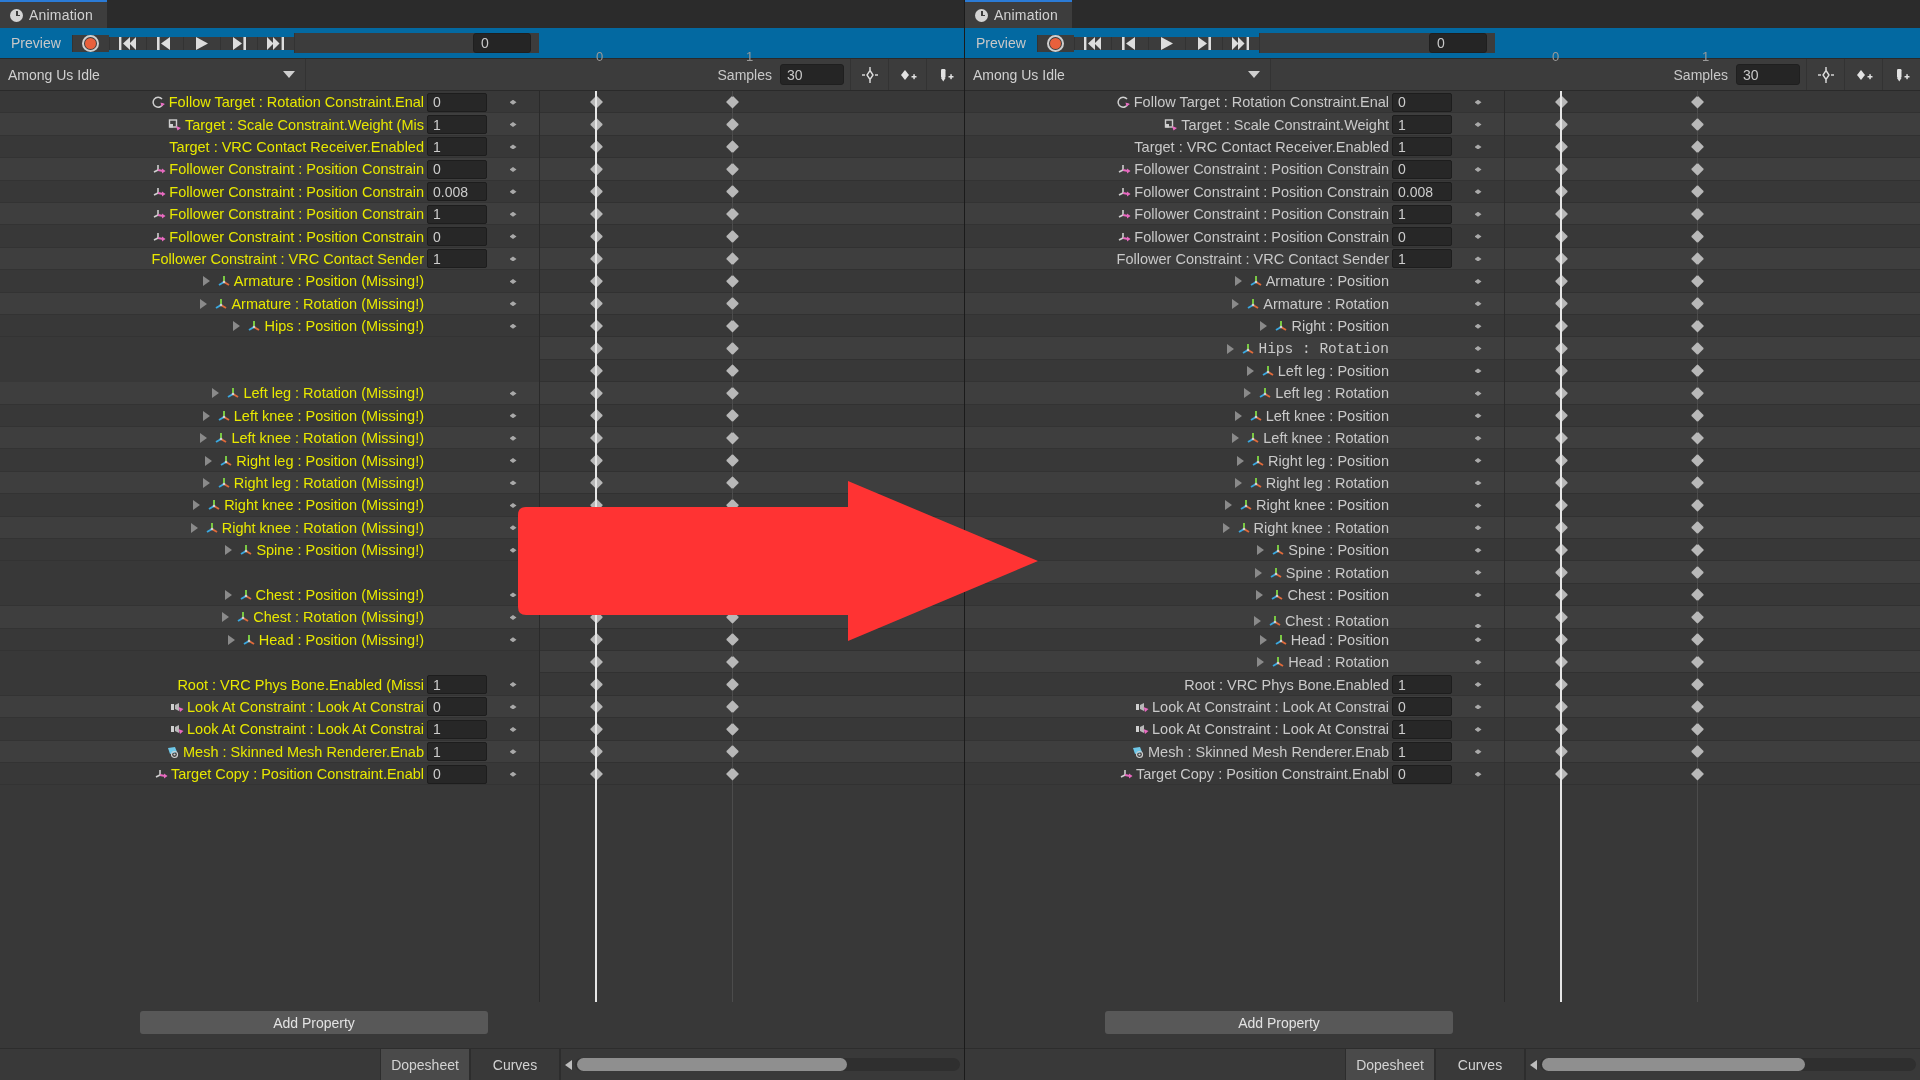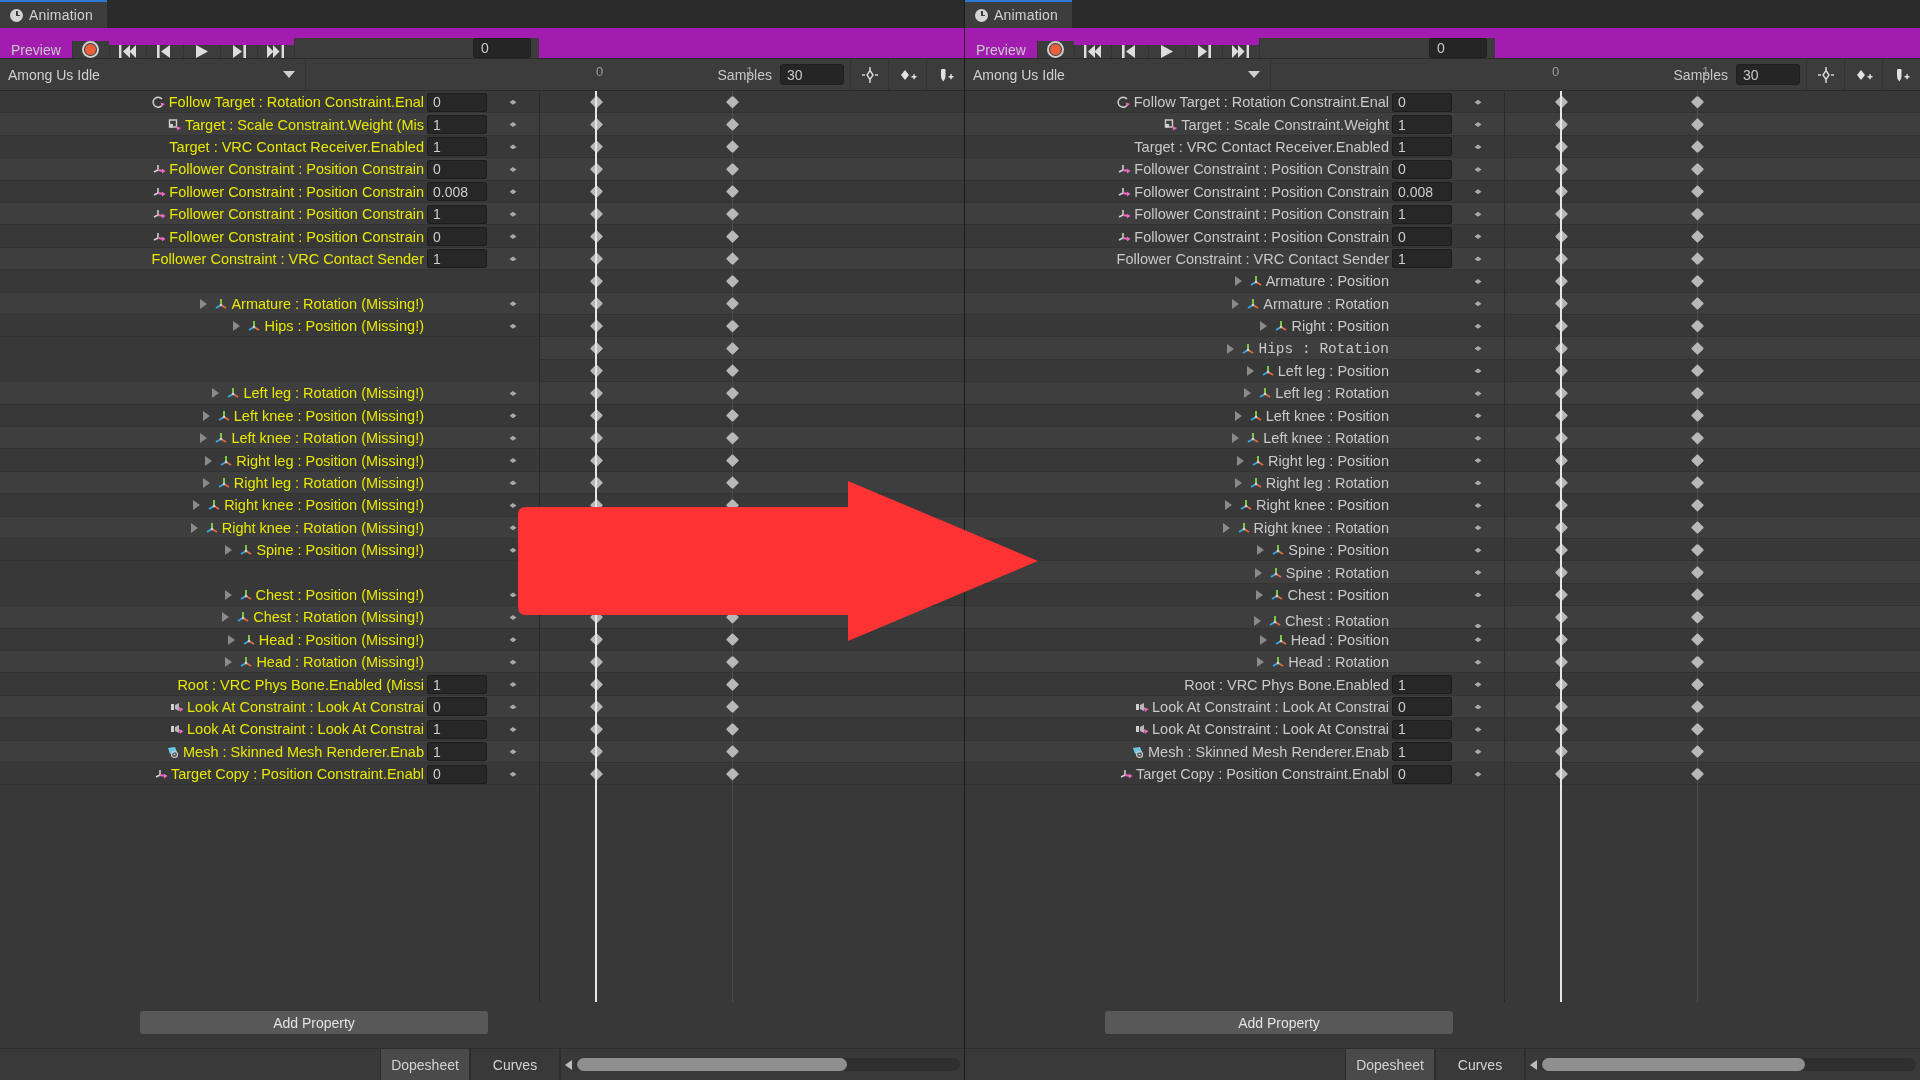--- a/index.html
+++ b/index.html
@@ -20,21 +20,21 @@
          border-top:2px solid #2b7bd6; }
   .tab-label { font-size:14px; color:#d2d2d2; letter-spacing:.2px; }
   .clock-icon { width:13px; height:13px; border-radius:50%; background:#d4d4d4;
                 position:relative; flex:0 0 13px; }
   .clock-icon::after { content:""; position:absolute; left:6px; top:2px; width:1.5px;
                        height:5px; background:#3d3d3d; }
   .clock-icon::before{ content:""; position:absolute; left:6px; top:6px; width:4px;
                        height:1.5px; background:#3d3d3d; }
 
   
-  .tb1 { height:31px; background:#a21caf; display:flex; align-items:flex-end;
+  .tb1 { height:31px; background:#0369a1; display:flex; align-items:center;
          flex:0 0 31px; border-bottom:1px solid #2a2a2a; }
   .preview-lbl { display:flex; align-items:center; padding:0 11px; font-size:14px;
                  color:#c8c8c8; }
   .tbtn { width:37px; display:flex; align-items:center; justify-content:center;
           border-left:1px solid #333; background:#3c3c3c; }
   .rec-dot { width:17px; height:17px; border-radius:50%; background:#3c3c3c;
              border:2px solid #cfcfcf; display:flex; align-items:center;
              justify-content:center; }
   .rec-dot i { width:11px;height:11px;border-radius:50%;background:#e8603c;display:block; }
   .tb-fill { flex:1; background:#3c3c3c; border-left:1px solid #333; display:flex;
@@ -351,20 +351,40 @@
           <div class="row even" style="top: 156.8px;">
             <div class="ptext missing">
               <span>Follower Constraint : VRC Contact Sender</span>
             </div>
             <div class="valbox">1</div>
             <div class="dotcol">
               <span class="keydot"></span>
             </div>
             <div class="row-line"></div>
           </div>
+          <div class="row odd" style="top: 179.2px;">
+            <div class="ptext missing">
+              <span class="indent" style="width: 16px;"></span>
+              <span class="arrow-tri"></span>
+              <span class="ic">
+                <svg width="14" height="14" viewBox="0 0 14 14">
+                  <path d="M7 8 L7 2" stroke="#7ac943" stroke-width="2"></path>
+                  <path d="M7 8 L2 11" stroke="#3aa8e0" stroke-width="2"></path>
+                  <path d="M7 8 L12 11" stroke="#e06a3a" stroke-width="2"></path>
+                  <circle cx="7" cy="8" r="1.3" fill="#d0d0d0"></circle>
+                </svg>
+              </span>
+              <span>Armature : Position (Missing!)</span>
+            </div>
+            <div class="valspacer"></div>
+            <div class="dotcol">
+              <span class="keydot"></span>
+            </div>
+            <div class="row-line"></div>
+          </div>
           <div class="row even" style="top: 201.6px;">
             <div class="ptext missing">
               <span class="indent" style="width: 16px;"></span>
               <span class="arrow-tri"></span>
               <span class="ic">
                 <svg width="14" height="14" viewBox="0 0 14 14">
                   <path d="M7 8 L7 2" stroke="#7ac943" stroke-width="2"></path>
                   <path d="M7 8 L2 11" stroke="#3aa8e0" stroke-width="2"></path>
                   <path d="M7 8 L12 11" stroke="#e06a3a" stroke-width="2"></path>
                   <circle cx="7" cy="8" r="1.3" fill="#d0d0d0"></circle>
@@ -604,40 +624,20 @@
               <span class="arrow-tri"></span>
               <span class="ic">
                 <svg width="14" height="14" viewBox="0 0 14 14">
                   <path d="M7 8 L7 2" stroke="#7ac943" stroke-width="2"></path>
                   <path d="M7 8 L2 11" stroke="#3aa8e0" stroke-width="2"></path>
                   <path d="M7 8 L12 11" stroke="#e06a3a" stroke-width="2"></path>
                   <circle cx="7" cy="8" r="1.3" fill="#d0d0d0"></circle>
                 </svg>
               </span>
               <span>Head : Position (Missing!)</span>
-            </div>
-            <div class="valspacer"></div>
-            <div class="dotcol">
-              <span class="keydot"></span>
-            </div>
-            <div class="row-line"></div>
-          </div>
-          <div class="row even" style="top: 560px;">
-            <div class="ptext missing">
-              <span class="indent" style="width: 80px;"></span>
-              <span class="arrow-tri"></span>
-              <span class="ic">
-                <svg width="14" height="14" viewBox="0 0 14 14">
-                  <path d="M7 8 L7 2" stroke="#7ac943" stroke-width="2"></path>
-                  <path d="M7 8 L2 11" stroke="#3aa8e0" stroke-width="2"></path>
-                  <path d="M7 8 L12 11" stroke="#e06a3a" stroke-width="2"></path>
-                  <circle cx="7" cy="8" r="1.3" fill="#d0d0d0"></circle>
-                </svg>
-              </span>
-              <span>Head : Rotation (Missing!)</span>
             </div>
             <div class="valspacer"></div>
             <div class="dotcol">
               <span class="keydot"></span>
             </div>
             <div class="row-line"></div>
           </div>
           <div class="row odd" style="top: 582.4px;">
             <div class="ptext missing">
               <span>Root : VRC Phys Bone.Enabled (Missi</span>

